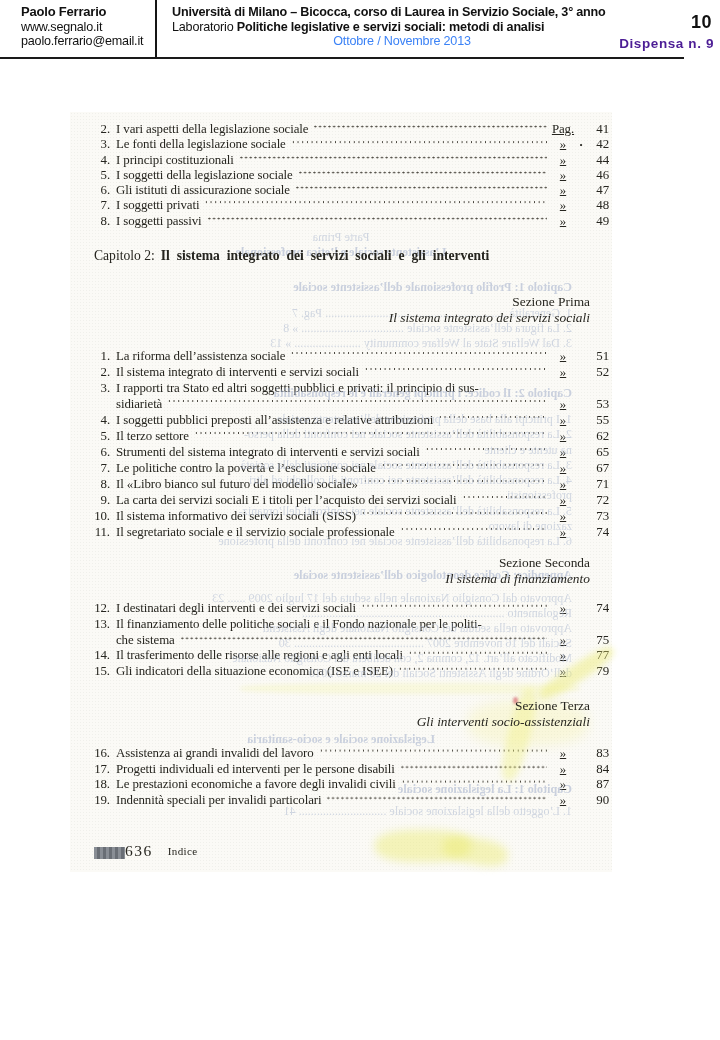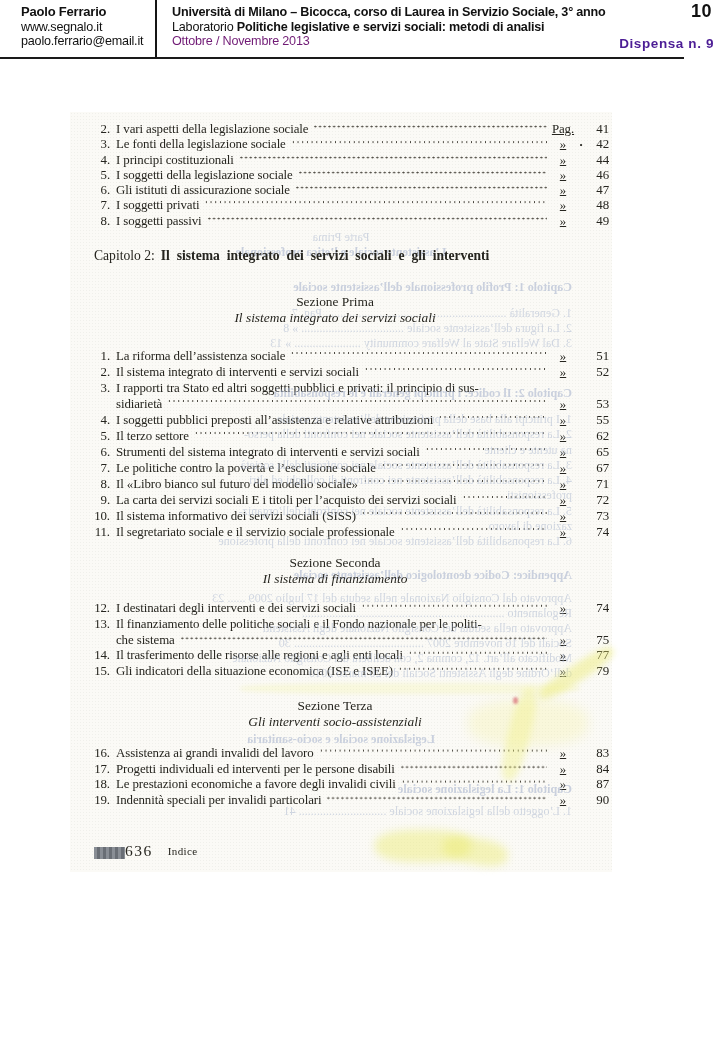--- a/index.html
+++ b/index.html
@@ -7,22 +7,22 @@
     width:720px;height:1040px;position:relative;background:#ffffff;
     font-family:"Liberation Sans",sans-serif;color:#111;overflow:hidden;
   }
   .bold{font-weight:bold;}
   
   .header{position:absolute;left:0;top:0;width:720px;height:57px;}
   .h-left{position:absolute;left:0;top:0;width:157px;height:57px;border-right:2px solid #151515;
           padding:5px 6px 0 21px;box-sizing:border-box;font-size:12.6px;line-height:14.6px;letter-spacing:-0.2px;}
   .h-name{font-weight:bold;font-size:13px;}
   .h-center{position:absolute;left:172px;top:5px;width:460px;font-size:12.6px;line-height:14.6px;letter-spacing:-0.2px;}
-  .h-line3{color:#701a75;}
-  .h-page{position:absolute;right:8px;top:1px;font-size:18px;font-weight:bold;letter-spacing:0.5px;}
+  .h-line3{color:#3b82f6;text-align:center;}
+  .h-page{position:absolute;right:8px;top:12px;font-size:18px;font-weight:bold;letter-spacing:0.5px;}
   .h-disp{position:absolute;right:6px;top:36px;font-size:13.5px;font-weight:bold;color:#4c1d95;letter-spacing:0.6px;}
   .h-rule{position:absolute;left:0;top:57px;width:684px;height:0;border-top:2px solid #1a1a1a;}
   
   .scan-page{
     position:absolute;left:70px;top:112px;width:542px;height:760px;
     background-color:#fbfaf6;
     background-image:radial-gradient(rgba(150,150,135,0.10) 0.7px,transparent 1px);
     background-size:3px 3px;
     font-family:"Liberation Serif","DejaVu Serif",serif;color:#26251f;
   }
@@ -41,21 +41,21 @@
   .wrap1 .leader{visibility:hidden;}
   .toc-top{top:10px;line-height:15.1px;}
   .rows1{top:236px;line-height:16.0px;}
   .rows2{top:489px;line-height:15.8px;}
   .rows3{top:634px;line-height:15.6px;}
   
   .chapter{left:24px;top:136px;width:492px;font-size:13.6px;line-height:16.5px;z-index:3;}
   .chapter .c-t1{font-weight:bold;word-spacing:3.5px;margin-left:6px;}
   .chapter .c-t2{font-weight:bold;margin-left:30px;}
   
-  .sec-head{left:10px;width:510px;text-align:center;font-size:13.4px;line-height:15.6px;z-index:3;}
+  .sec-head{left:10px;width:510px;text-align:right;font-size:13.4px;line-height:15.6px;z-index:3;}
   .sec-sub{font-style:italic;}
   .sec-head1{top:182px;} .sec-head2{top:443px;} .sec-head3{top:586px;}
   
   .pfooter{left:24px;top:730px;display:flex;align-items:center;z-index:3;}
   .footer-mark{width:31px;height:12px;margin-top:3px;
     background:repeating-linear-gradient(90deg,#898e95 0 3px,#696e75 3px 6px);}
   .footer-page{font-size:15.5px;letter-spacing:1.5px;}
   .footer-label{font-size:11px;margin-left:15px;letter-spacing:0.4px;text-align:right;}
   
   .bleed{transform:scaleX(-1);color:#b2bdd2;opacity:0.58;font-size:12.1px;line-height:15.2px;z-index:1;

